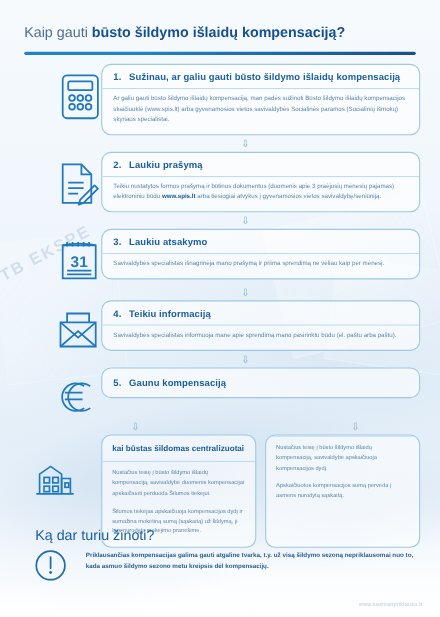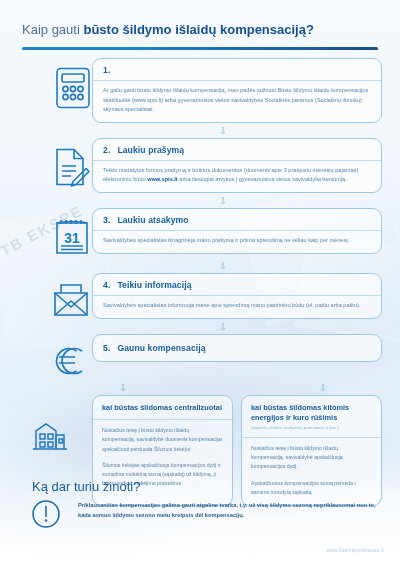--- a/index.html
+++ b/index.html
@@ -153,20 +153,21 @@
             <circle cx="19" cy="23" r="2.6"></circle>
             <circle cx="26.5" cy="23" r="2.6"></circle>
           <circle cx="11.5" cy="31" r="2.6"></circle>
             <circle cx="19" cy="31" r="2.6"></circle>
             <circle cx="26.5" cy="31" r="2.6"></circle>
         </svg>
       </div>
       <div class="card">
         <div class="card-head">
           <span class="num">1.</span>
+          <span>Sužinau, ar galiu gauti būsto šildymo išlaidų kompensaciją</span>
         </div>
         <div class="card-body">Ar galiu gauti būsto šildymo išlaidų kompensaciją, man padės sužinoti Būsto šildymo išlaidų kompensacijos skaičiuoklė (www.spis.lt) arba gyvenamosios vietos savivaldybės Socialinės paramos (Socialinių išmokų) skyriaus specialistai.</div>
       </div>
     </div>
 
     <div class="arrow">⇩</div>
 
     <div class="step">
       <div class="step-icon">
         <svg width="40" height="44" viewBox="0 0 40 44" fill="none" stroke="#2079bd" stroke-width="1.6">
@@ -251,21 +252,20 @@
 
     <div class="split">
       <div class="sub">
         <div class="sub-head">kai būstas šildomas centralizuotai</div>
         <div class="sub-body">
           <p>Nustačius teisę į būsto šildymo išlaidų kompensaciją, savivaldybė duomenis kompensacijai apskaičiuoti perduoda Šilumos tiekėjui.</p>
           <p>Šilumos tiekėjas apskaičiuoja kompensacijos dydį ir sumažina mokėtiną sumą (sąskaitą) už šildymą, ji bus nurodyta mokėjimo pranešime.</p>
         </div>
       </div>
       <div class="sub">
-        <div class="sub-head"><span>kai būstas šildomas kitomis energijos ir kuro rūšimis</span><span class="sublabel">(dujomis, elektra, malkomis, granulėmis ir pan.)</span></div>
         <div class="sub-body">
           <p>Nustačius teisę į būsto šildymo išlaidų kompensaciją, savivaldybė apskaičiuoja kompensacijos dydį.</p>
           <p>Apskaičiuotos kompensacijos sumą perveda į asmens nurodytą sąskaitą.</p>
         </div>
       </div>
     </div>
 
   </div>
 
   <div style="position:absolute; left:30px; top:418px;">

